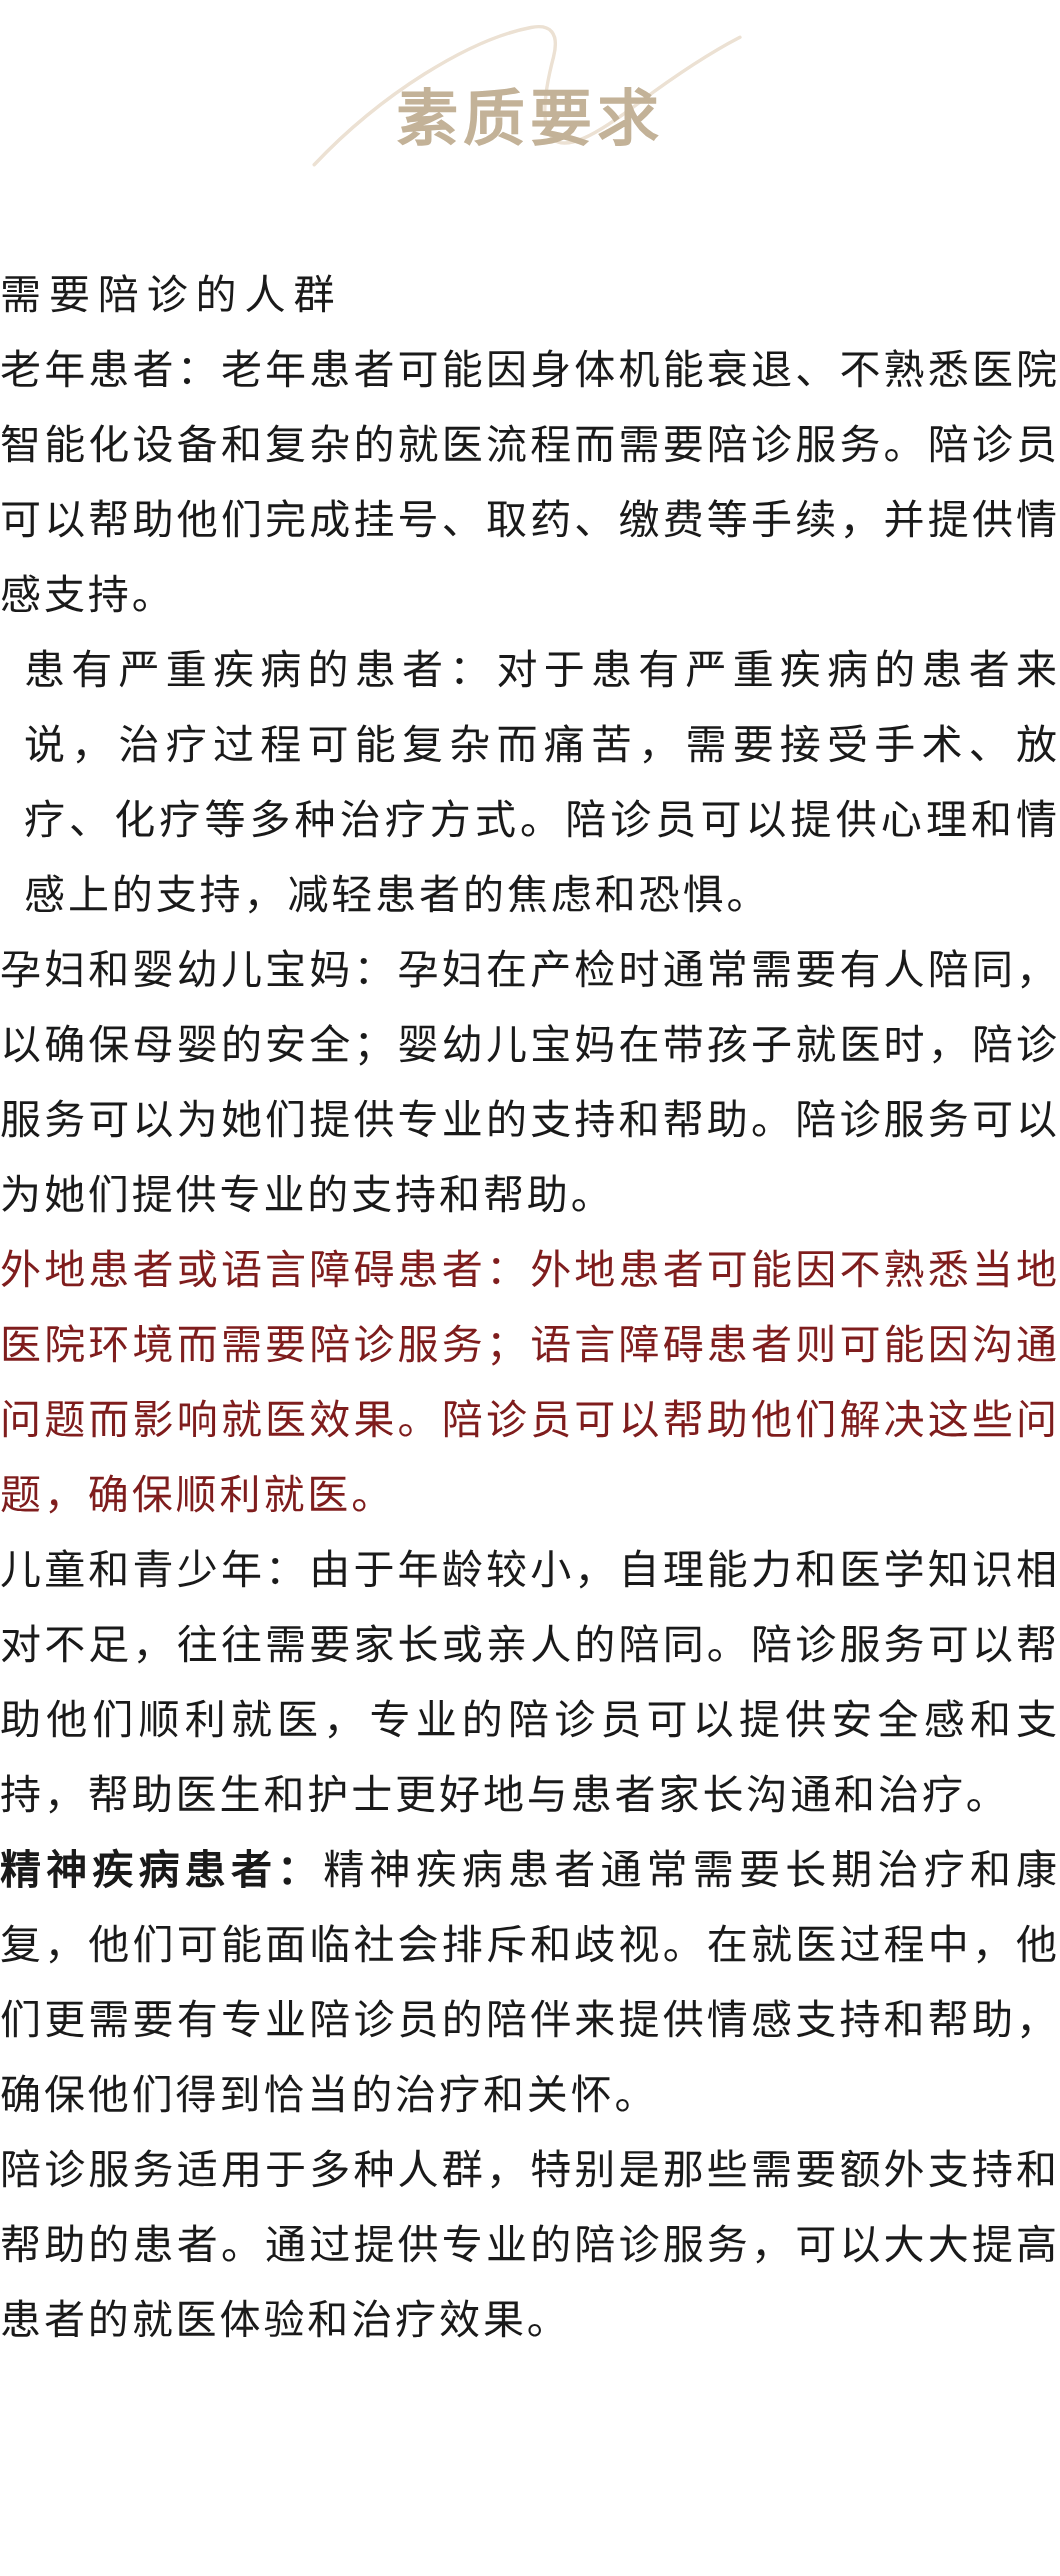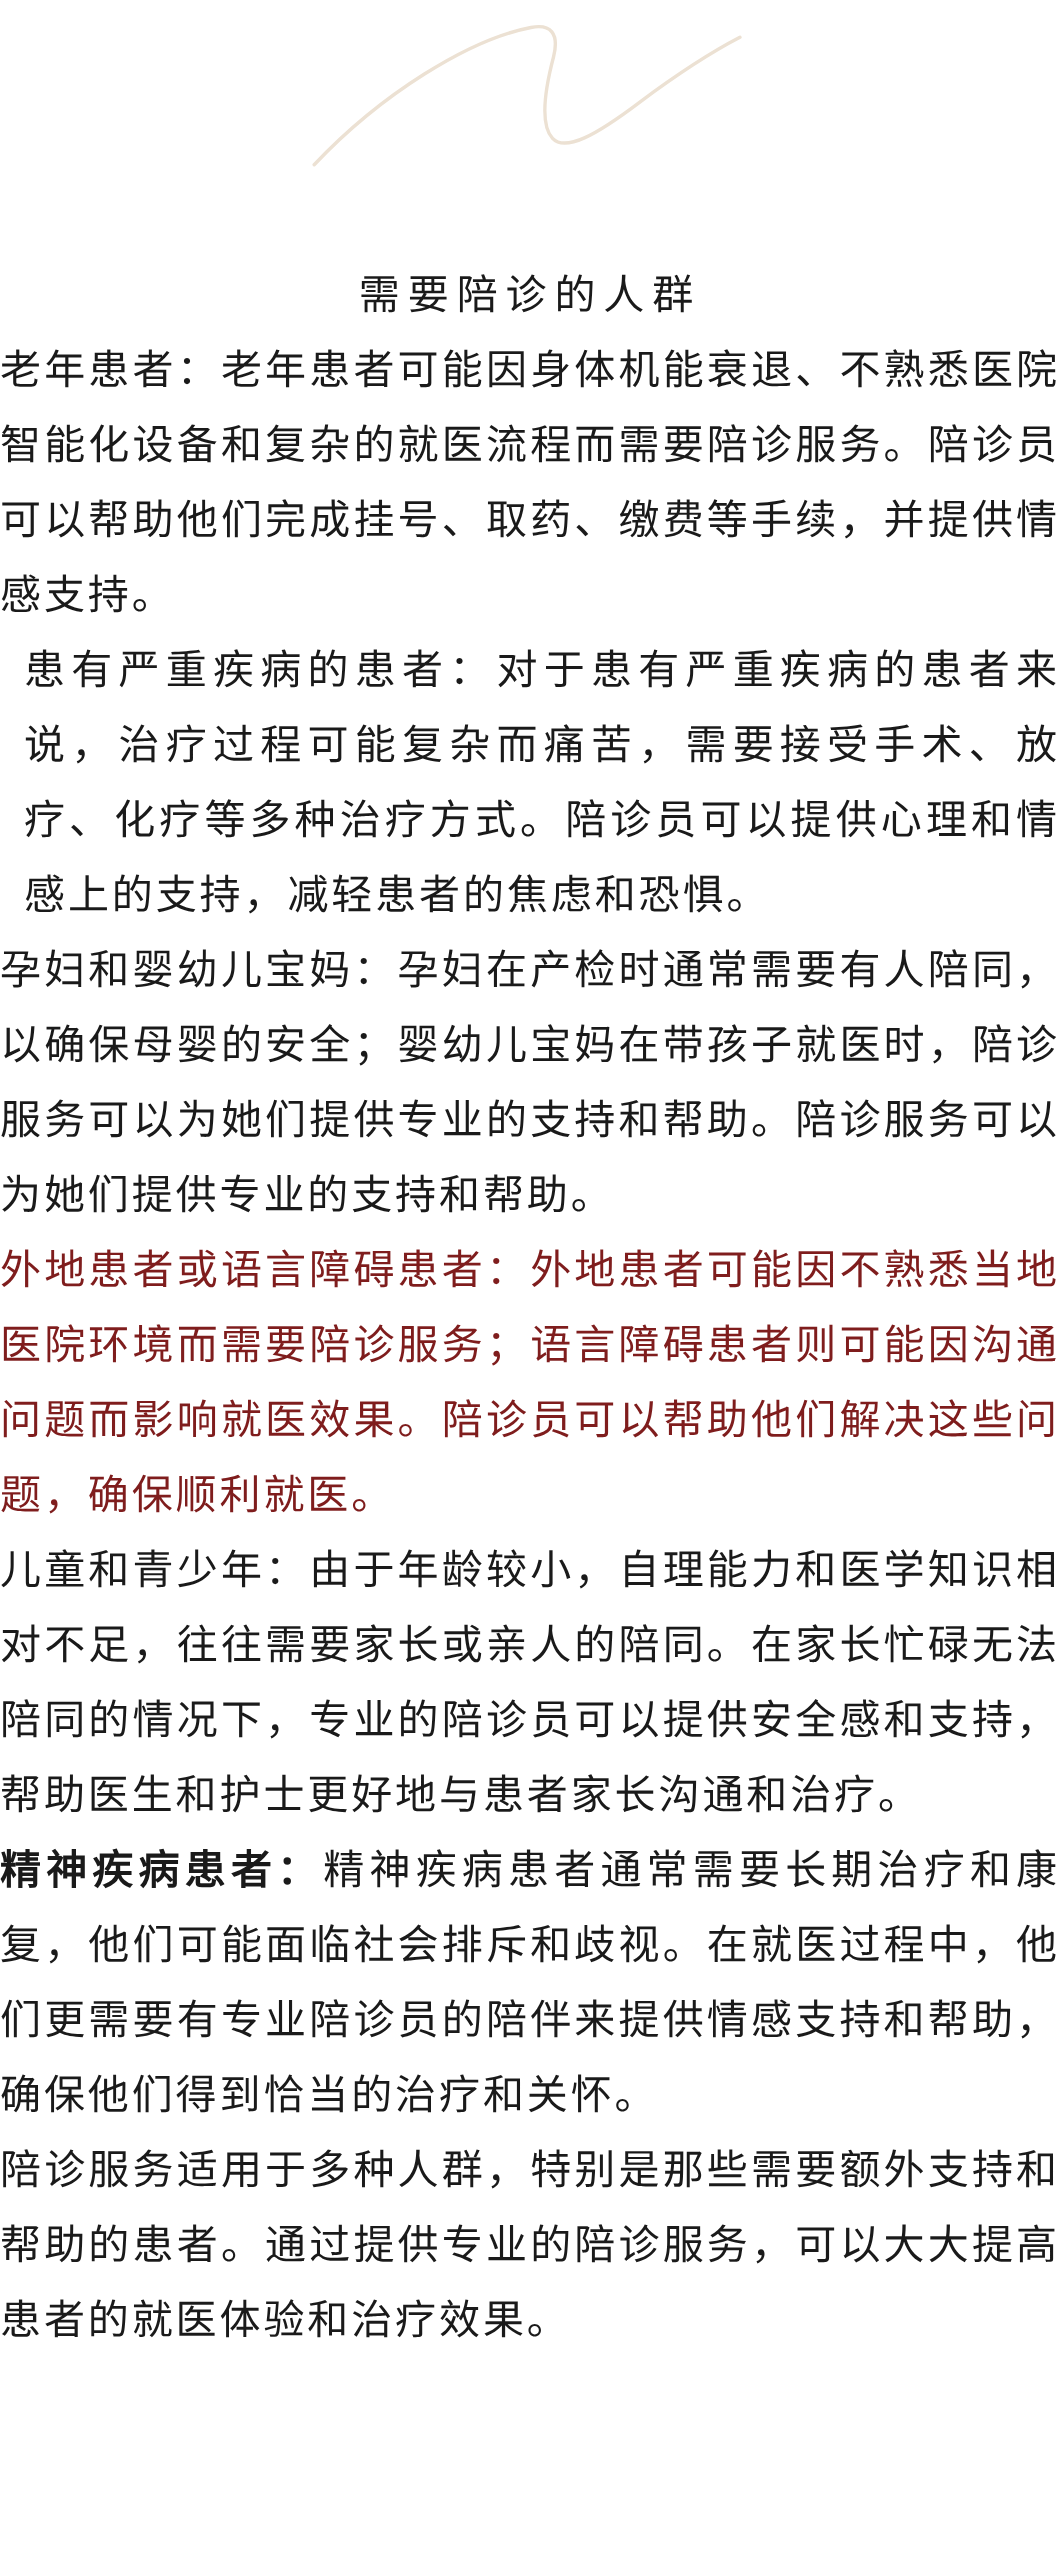--- a/index.html
+++ b/index.html
@@ -52,47 +52,48 @@
     padding: 0;
     font-size: 41px;
     line-height: 75px;
     letter-spacing: 2.9px;
     color: #1a1a1a;
     text-align: justify;
     word-break: break-all;
   }
   .para.heading {
     letter-spacing: 7.9px;
-    text-align: center;
+    text-align: left;
   }
   .para .lead-bold {
     font-weight: 700;
   }
 </style>
 </head>
 <body>
 
 <div class="page">
 
   <header class="header">
     <svg class="swoosh" viewBox="0 0 1080 210" xmlns="http://www.w3.org/2000/svg" aria-hidden="true">
       <path d="M 320 168
                C 388 96, 478 40, 541 28
                C 561 24, 570 34, 564 58
                C 554 96, 551 128, 563 141
                C 576 155, 607 138, 652 104
                C 691 75, 725 53, 754 38" fill="none" stroke="#ece1d3" stroke-width="3.5" stroke-linecap="round"></path>
     </svg>
+    <h1 class="title" style="color: rgb(195, 178, 152);">素质要求</h1>
   </header>
 
   <main class="article">
       <p class="para heading" style="color: rgb(26, 26, 26);"><span>需要陪诊的人群</span></p>
       <p class="para" style="color: rgb(26, 26, 26);"><span>老年患者：老年患者可能因身体机能衰退、不熟悉医院智能化设备和复杂的就医流程而需要陪诊服务。陪诊员可以帮助他们完成挂号、取药、缴费等手续，并提供情感支持。</span></p>
       <p class="para" style="color: rgb(26, 26, 26); margin-left: 24px;"><span>患有严重疾病的患者：对于患有严重疾病的患者来说，治疗过程可能复杂而痛苦，需要接受手术、放疗、化疗等多种治疗方式。陪诊员可以提供心理和情感上的支持，减轻患者的焦虑和恐惧。</span></p>
       <p class="para" style="color: rgb(26, 26, 26);"><span>孕妇和婴幼儿宝妈：孕妇在产检时通常需要有人陪同，以确保母婴的安全；婴幼儿宝妈在带孩子就医时，陪诊服务可以为她们提供专业的支持和帮助。陪诊服务可以为她们提供专业的支持和帮助。</span></p>
       <p class="para" style="color: #7f1d1d;"><span>外地患者或语言障碍患者：外地患者可能因不熟悉当地医院环境而需要陪诊服务；语言障碍患者则可能因沟通问题而影响就医效果。陪诊员可以帮助他们解决这些问题，确保顺利就医。</span></p>
-      <p class="para" style="color: rgb(26, 26, 26);"><span>儿童和青少年：由于年龄较小，自理能力和医学知识相对不足，往往需要家长或亲人的陪同。在家长忙碌无法陪同的情况下，专业的陪诊员可以提供安全感和支持，帮助医生和护士更好地与患者家长沟通和治疗。</span></p>
+      <p class="para" style="color: rgb(26, 26, 26);"><span>儿童和青少年：由于年龄较小，自理能力和医学知识相对不足，往往需要家长或亲人的陪同。陪诊服务可以帮助他们顺利就医，专业的陪诊员可以提供安全感和支持，帮助医生和护士更好地与患者家长沟通和治疗。</span></p>
       <p class="para" style="color: rgb(26, 26, 26);"><span class="lead-bold">精神疾病患者：</span><span>精神疾病患者通常需要长期治疗和康复，他们可能面临社会排斥和歧视。在就医过程中，他们更需要有专业陪诊员的陪伴来提供情感支持和帮助，确保他们得到恰当的治疗和关怀。</span></p>
       <p class="para" style="color: rgb(26, 26, 26);"><span>陪诊服务适用于多种人群，特别是那些需要额外支持和帮助的患者。通过提供专业的陪诊服务，可以大大提高患者的就医体验和治疗效果。</span></p>
     </main>
 
 </div>
 
 
 </body></html>

